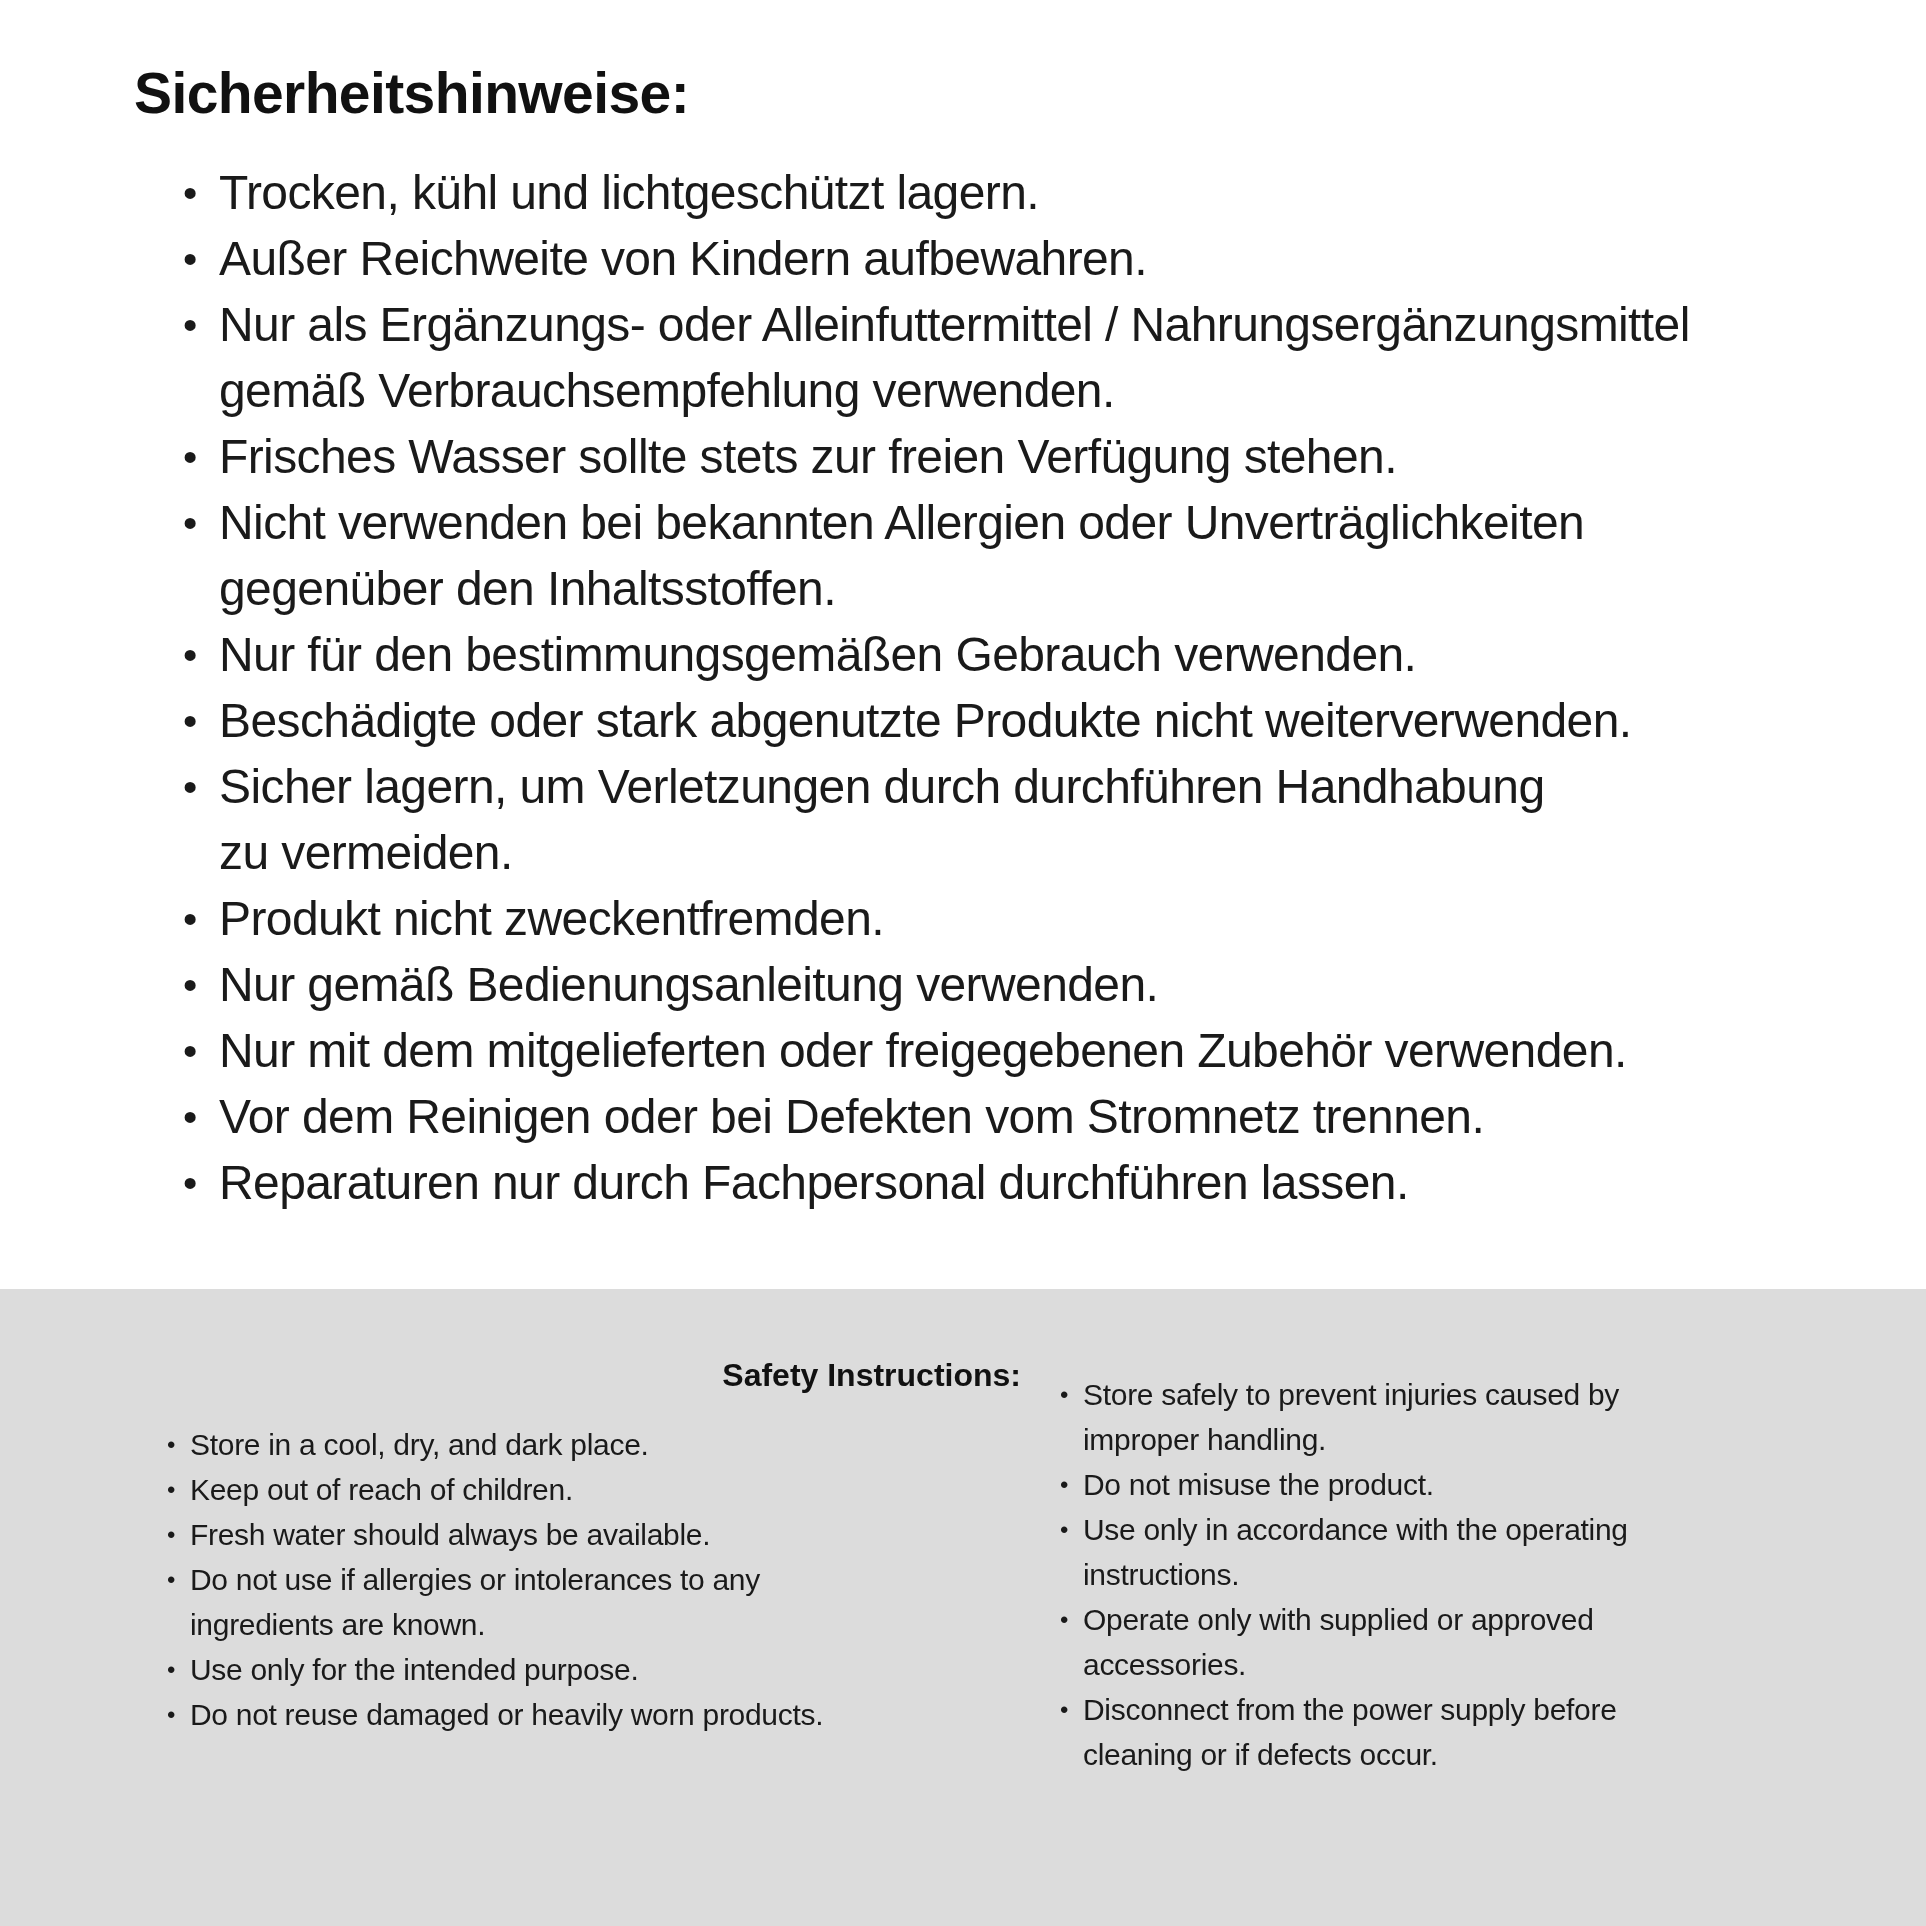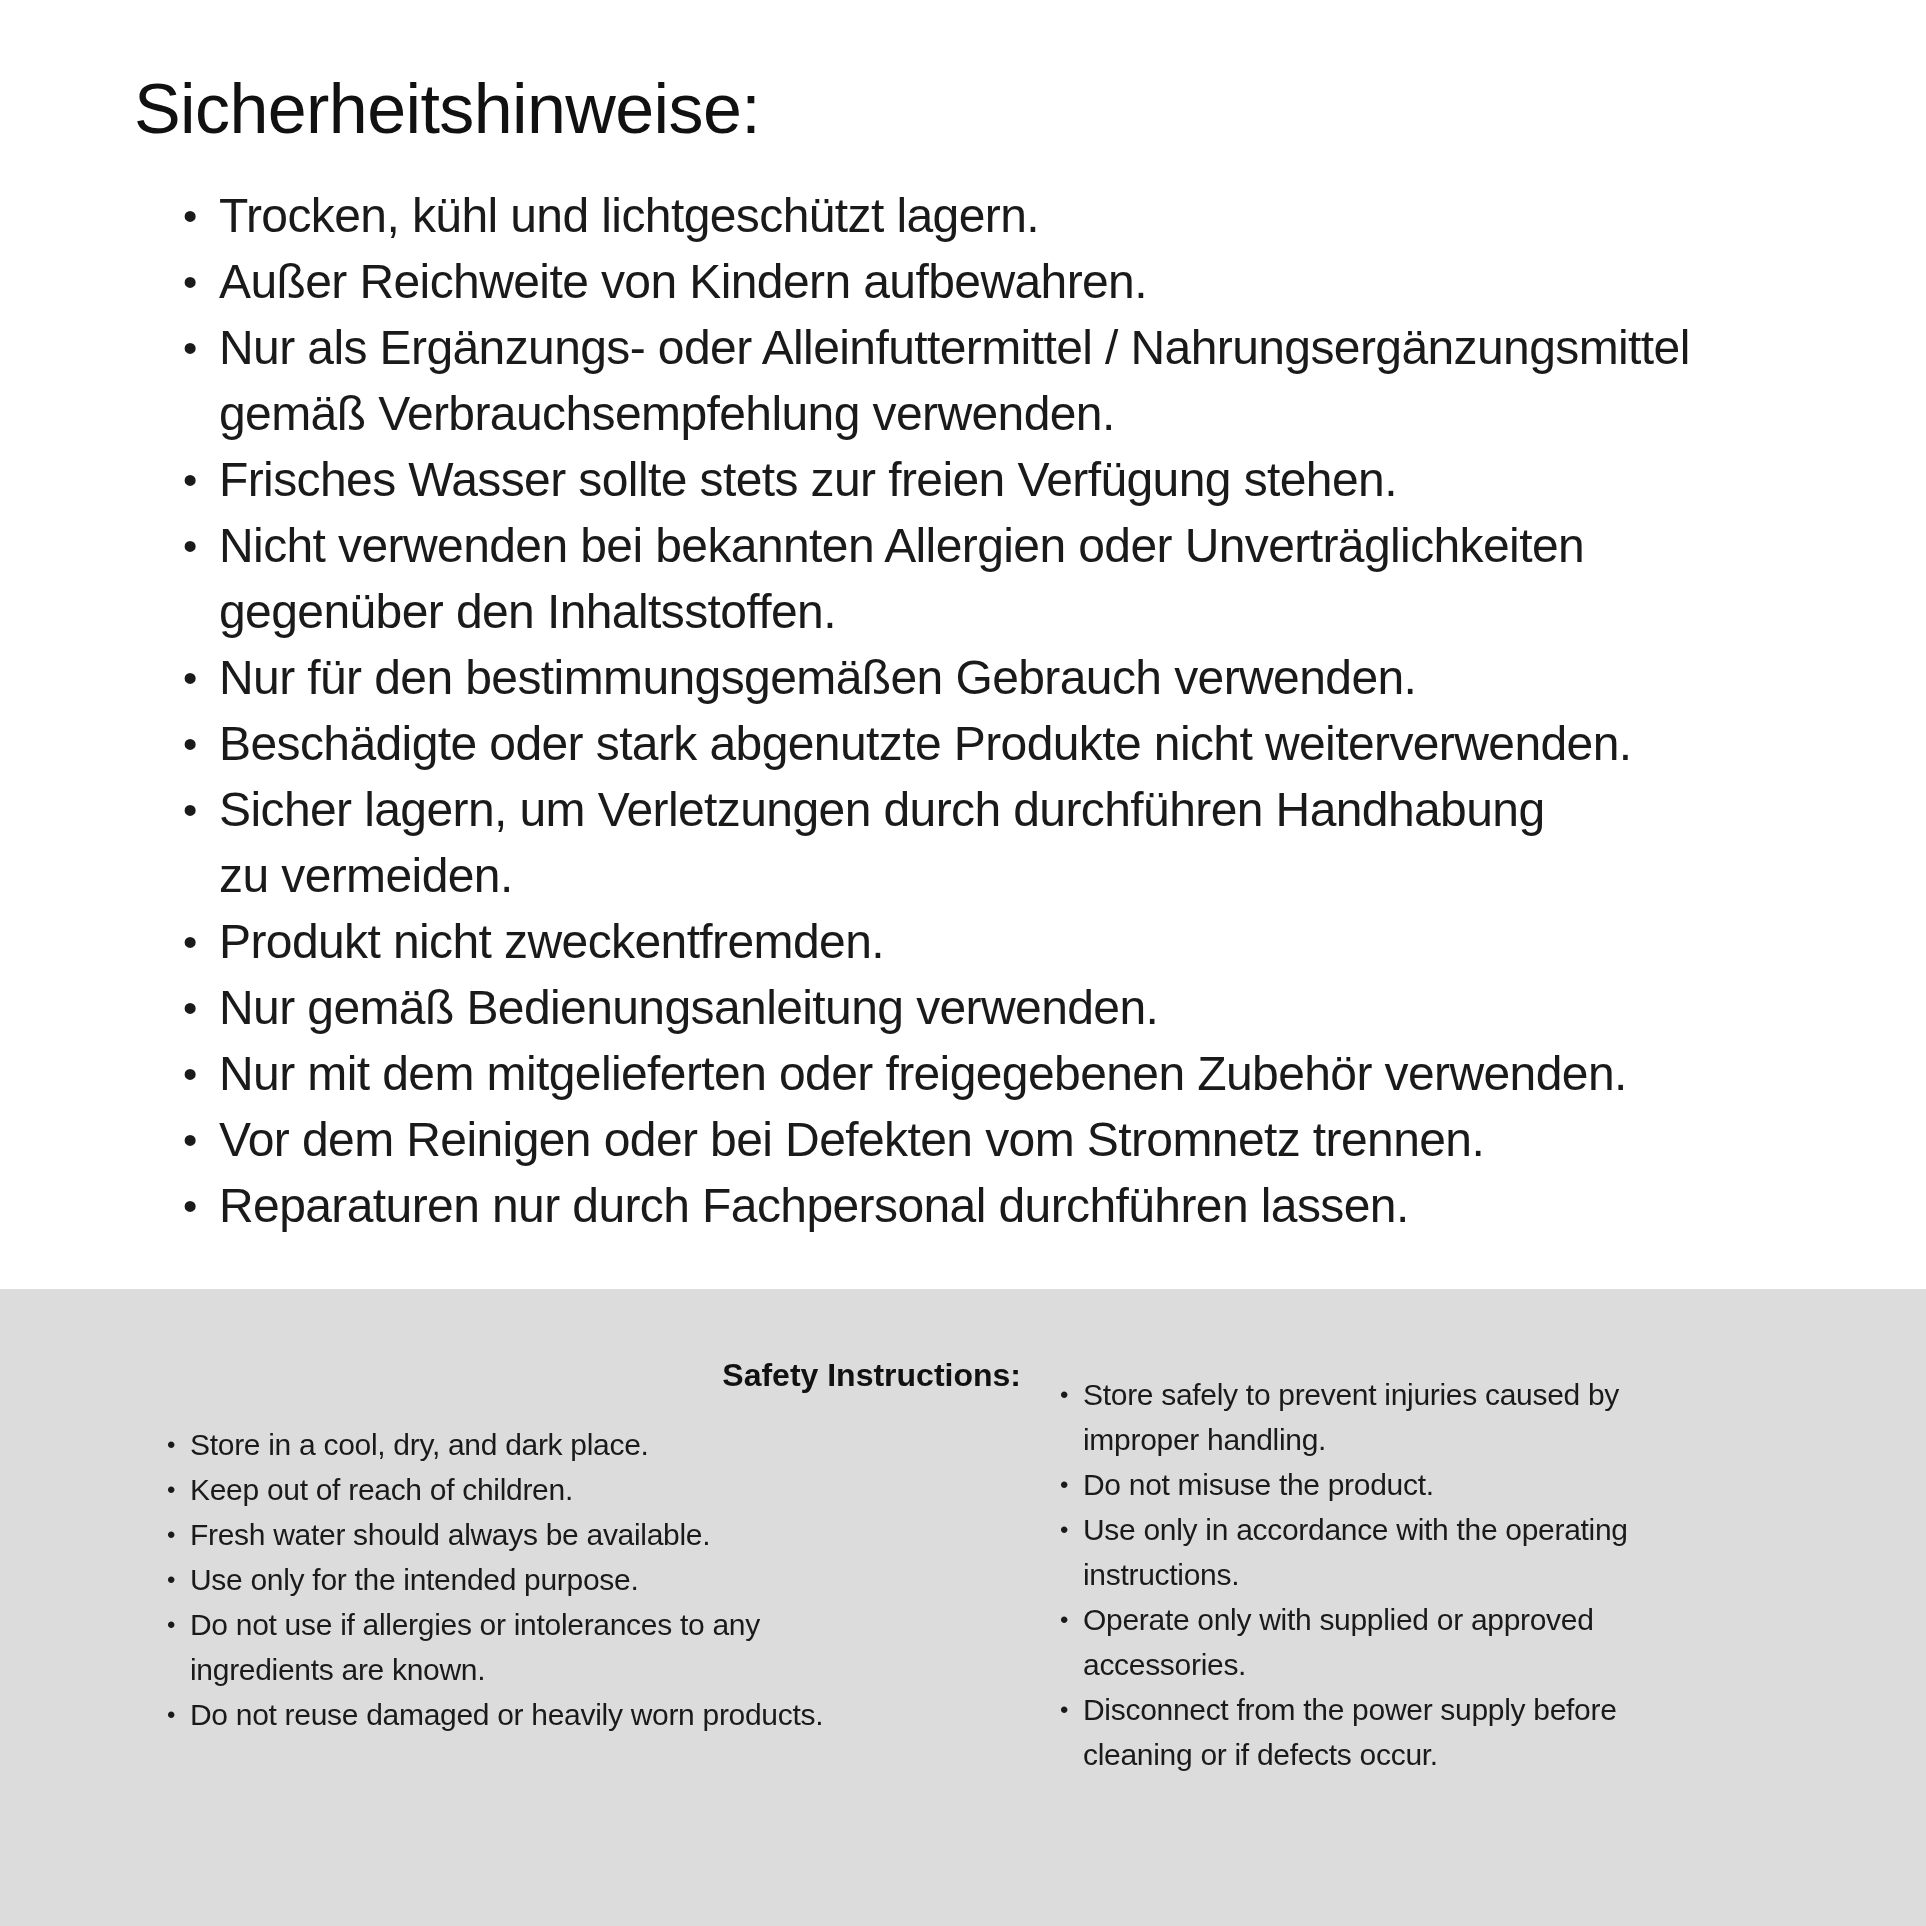--- a/index.html
+++ b/index.html
@@ -21,23 +21,23 @@
   .de-section {
     position: absolute;
     top: 0; left: 0;
     width: 100%;
     height: 1289px;
     box-sizing: border-box;
     padding: 61px 39px 0 134px;
     background: #ffffff;
   }
   .de-title {
-    margin: 8px 0 33px 0;
-    font-size: 70px;
-    font-weight: 400;
+    margin: 0 0 33px 0;
+    font-size: 57px;
+    font-weight: 700;
     line-height: 1.15;
     letter-spacing: -0.6px;
     color: #111111;
   }
   .de-list {
     margin: 12px;
     padding: 0;
     list-style: none;
     font-size: 48px;
     line-height: 66px;
@@ -125,23 +125,23 @@
       </ul>
   </section>
 
   <section class="en-section">
     <div class="en-col-left">
       <h2 class="en-title">Safety Instructions:</h2>
       <ul class="en-list">
           <li>Store in a cool, dry, and dark place.</li>
           <li>Keep out of reach of children.</li>
           <li>Fresh water should always be available.</li>
-          <li>Use only for the intended purpose.</li>
           <li>Do not use if allergies or intolerances to any
 ingredients are known.</li>
+          <li>Use only for the intended purpose.</li>
           <li>Do not reuse damaged or heavily worn products.</li>
         </ul>
     </div>
     <div class="en-col-right">
       <ul class="en-list">
           <li>Store safely to prevent injuries caused by
 improper handling.</li>
           <li>Do not misuse the product.</li>
           <li>Use only in accordance with the operating
 instructions.</li>

